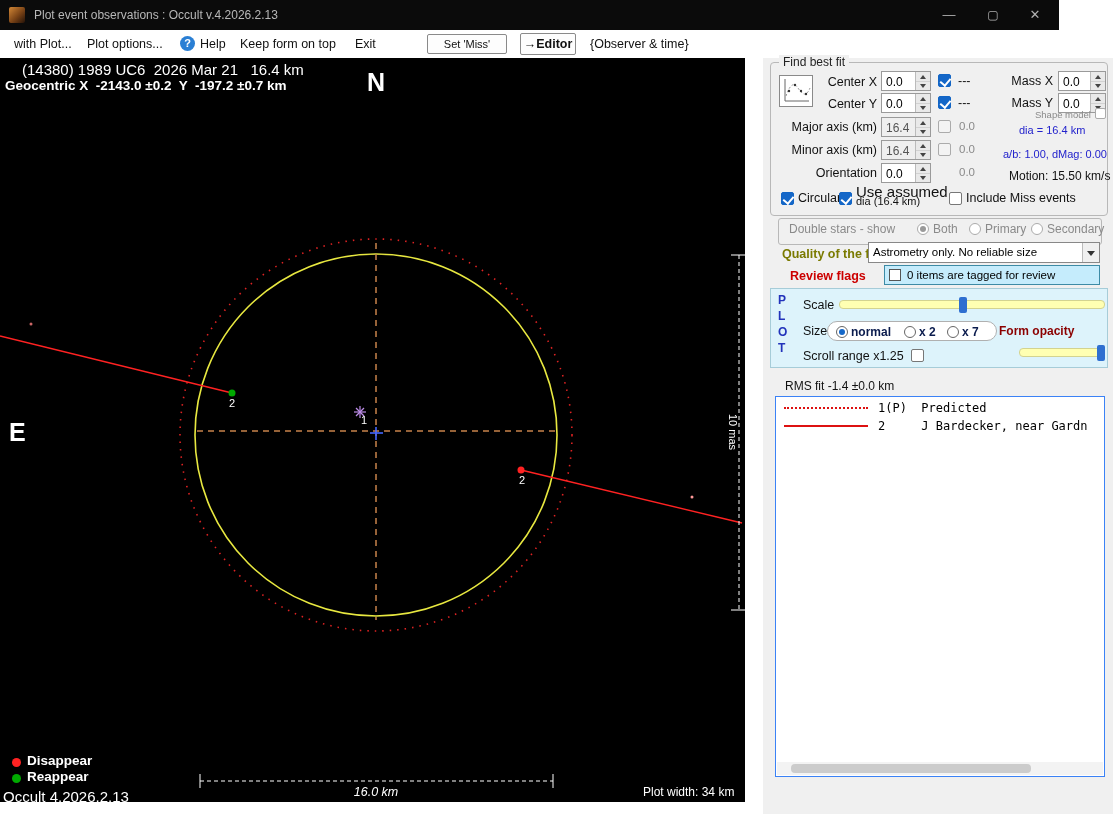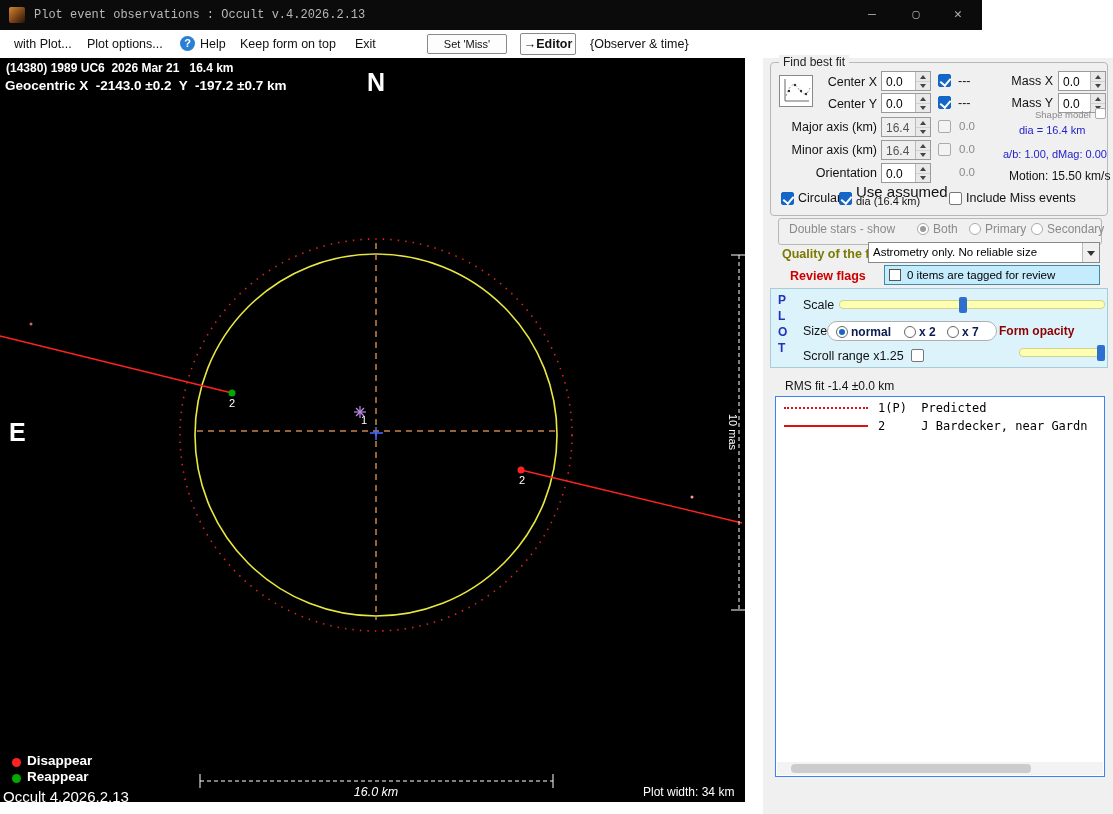--- a/index.html
+++ b/index.html
@@ -1,20 +1,20 @@
 <!DOCTYPE html>
 <html><head>
 <meta charset="utf-8">
 <style>
   * { margin:0; padding:0; box-sizing:border-box; }
   html,body { width:1113px; height:814px; }
   body { font-family:"Liberation Sans", sans-serif; background:#fff; position:relative; overflow:hidden; }
 
   
-  .titlebar { position:absolute; left:0; top:0; width:982px; height:30px; background:#0b0b0b;font-family:Liberation Mono, monospace; }
+  .titlebar { position:absolute; left:0; top:0; width:1059px; height:30px; background:#0b0b0b; }
   .app-icon { position:absolute; left:9px; top:7px; width:16px; height:16px; border-radius:2px;
               background:linear-gradient(135deg,#d28736 0%,#7a4316 55%,#241208 100%); }
   .tb-title { position:absolute; left:34px; top:8px; font-size:12px; color:#b8b8b8; white-space:pre; }
   .tb-btn { position:absolute; top:0; width:44px; height:30px; text-align:center; line-height:30px;
             color:#b0b0b0; font-size:13px; }
   .tb-min { right:88px; } .tb-max { right:44px; font-size:12px; } .tb-close { right:2px; }
 
   
   .menubar { position:absolute; left:0; top:30px; width:1113px; height:28px; background:#fff; }
   .menu-item { position:absolute; top:7px; font-size:12.5px; color:#111; white-space:nowrap; }
@@ -148,21 +148,21 @@
     </g>
 
     <g stroke="#ffffff" stroke-width="1">
       <line x1="200" y1="723" x2="553" y2="723" stroke-dasharray="4 3"></line>
       <line x1="200" y1="716" x2="200" y2="730"></line>
       <line x1="553" y1="716" x2="553" y2="730"></line>
     </g>
   </svg>
 
   
-  <div class="plot-text" style="left:6px;top:3px;font-size:12px;font-weight:bold">(14380) 1989 UC6  2026 Mar 21   16.4 km</div>
+  <div class="plot-text" style="left:22px;top:3px;font-size:15px;font-weight:normal">(14380) 1989 UC6  2026 Mar 21   16.4 km</div>
   <div class="plot-text" style="left:5px;top:20px;font-size:13.5px;font-weight:bold">Geocentric X  -2143.0 ±0.2  Y  -197.2 ±0.7 km</div>
   <div class="plot-text" style="left:367px;top:10px;font-size:25px;font-weight:bold">N</div>
   <div class="plot-text" style="left:9px;top:360px;font-size:25px;font-weight:bold">E</div>
   <div class="plot-text" style="left:361px;top:356px;font-size:11px">1</div>
   <div class="plot-text" style="left:229px;top:339px;font-size:11px">2</div>
   <div class="plot-text" style="left:519px;top:416px;font-size:11px">2</div>
   <div class="plot-text" style="left:703px;top:368px;width:60px;text-align:center;font-size:11px;transform:rotate(90deg)">10 mas</div>
   <div class="plot-text" style="left:316px;top:727px;width:120px;text-align:center;font-size:12.5px;font-style:italic">16.0 km</div>
 
   <div class="legend-dot" style="left:12px;top:700px;background:#ff2222"></div>

